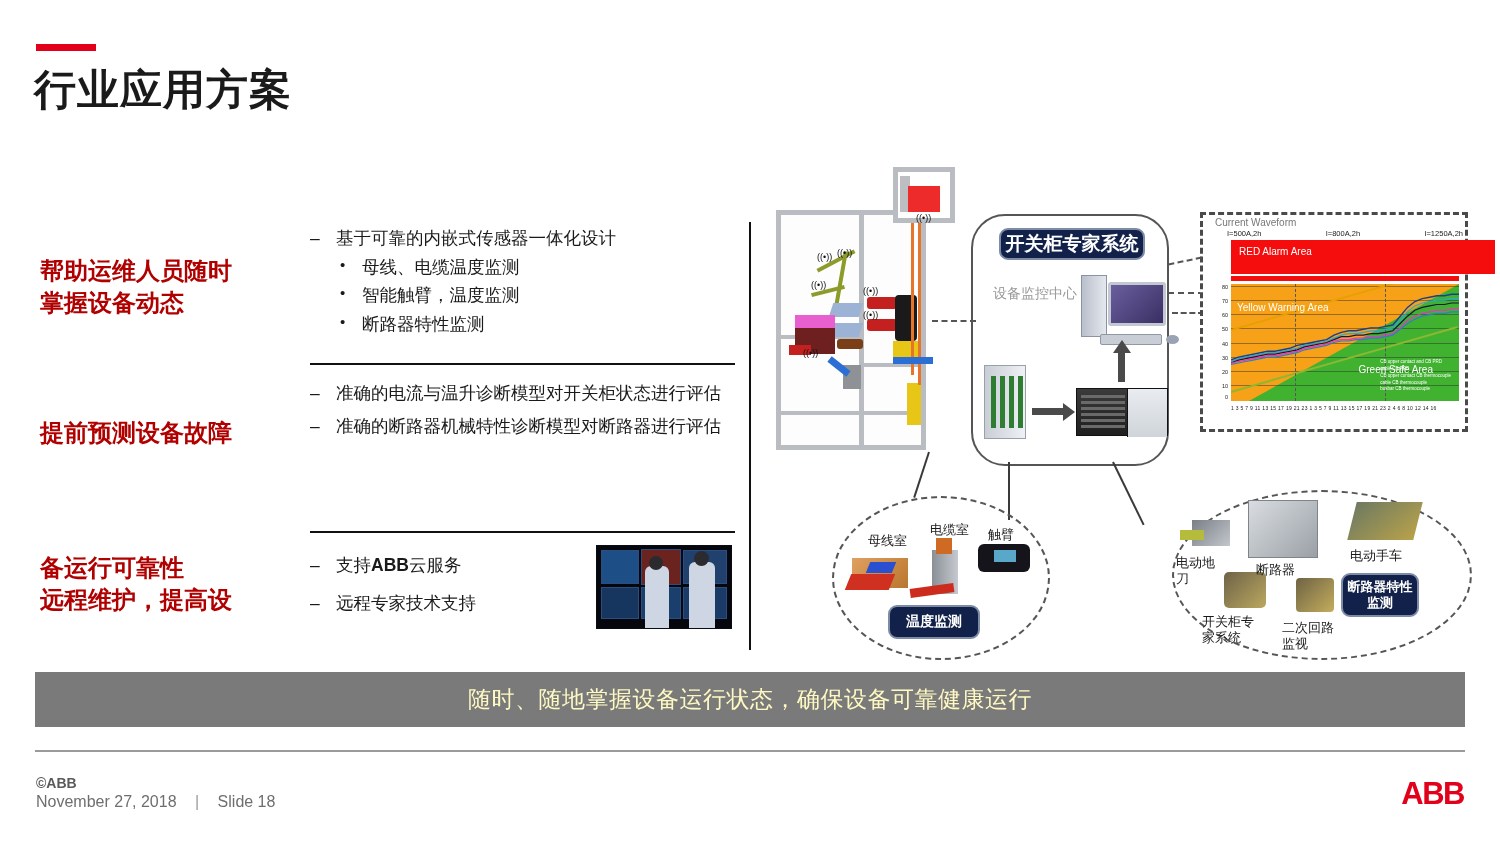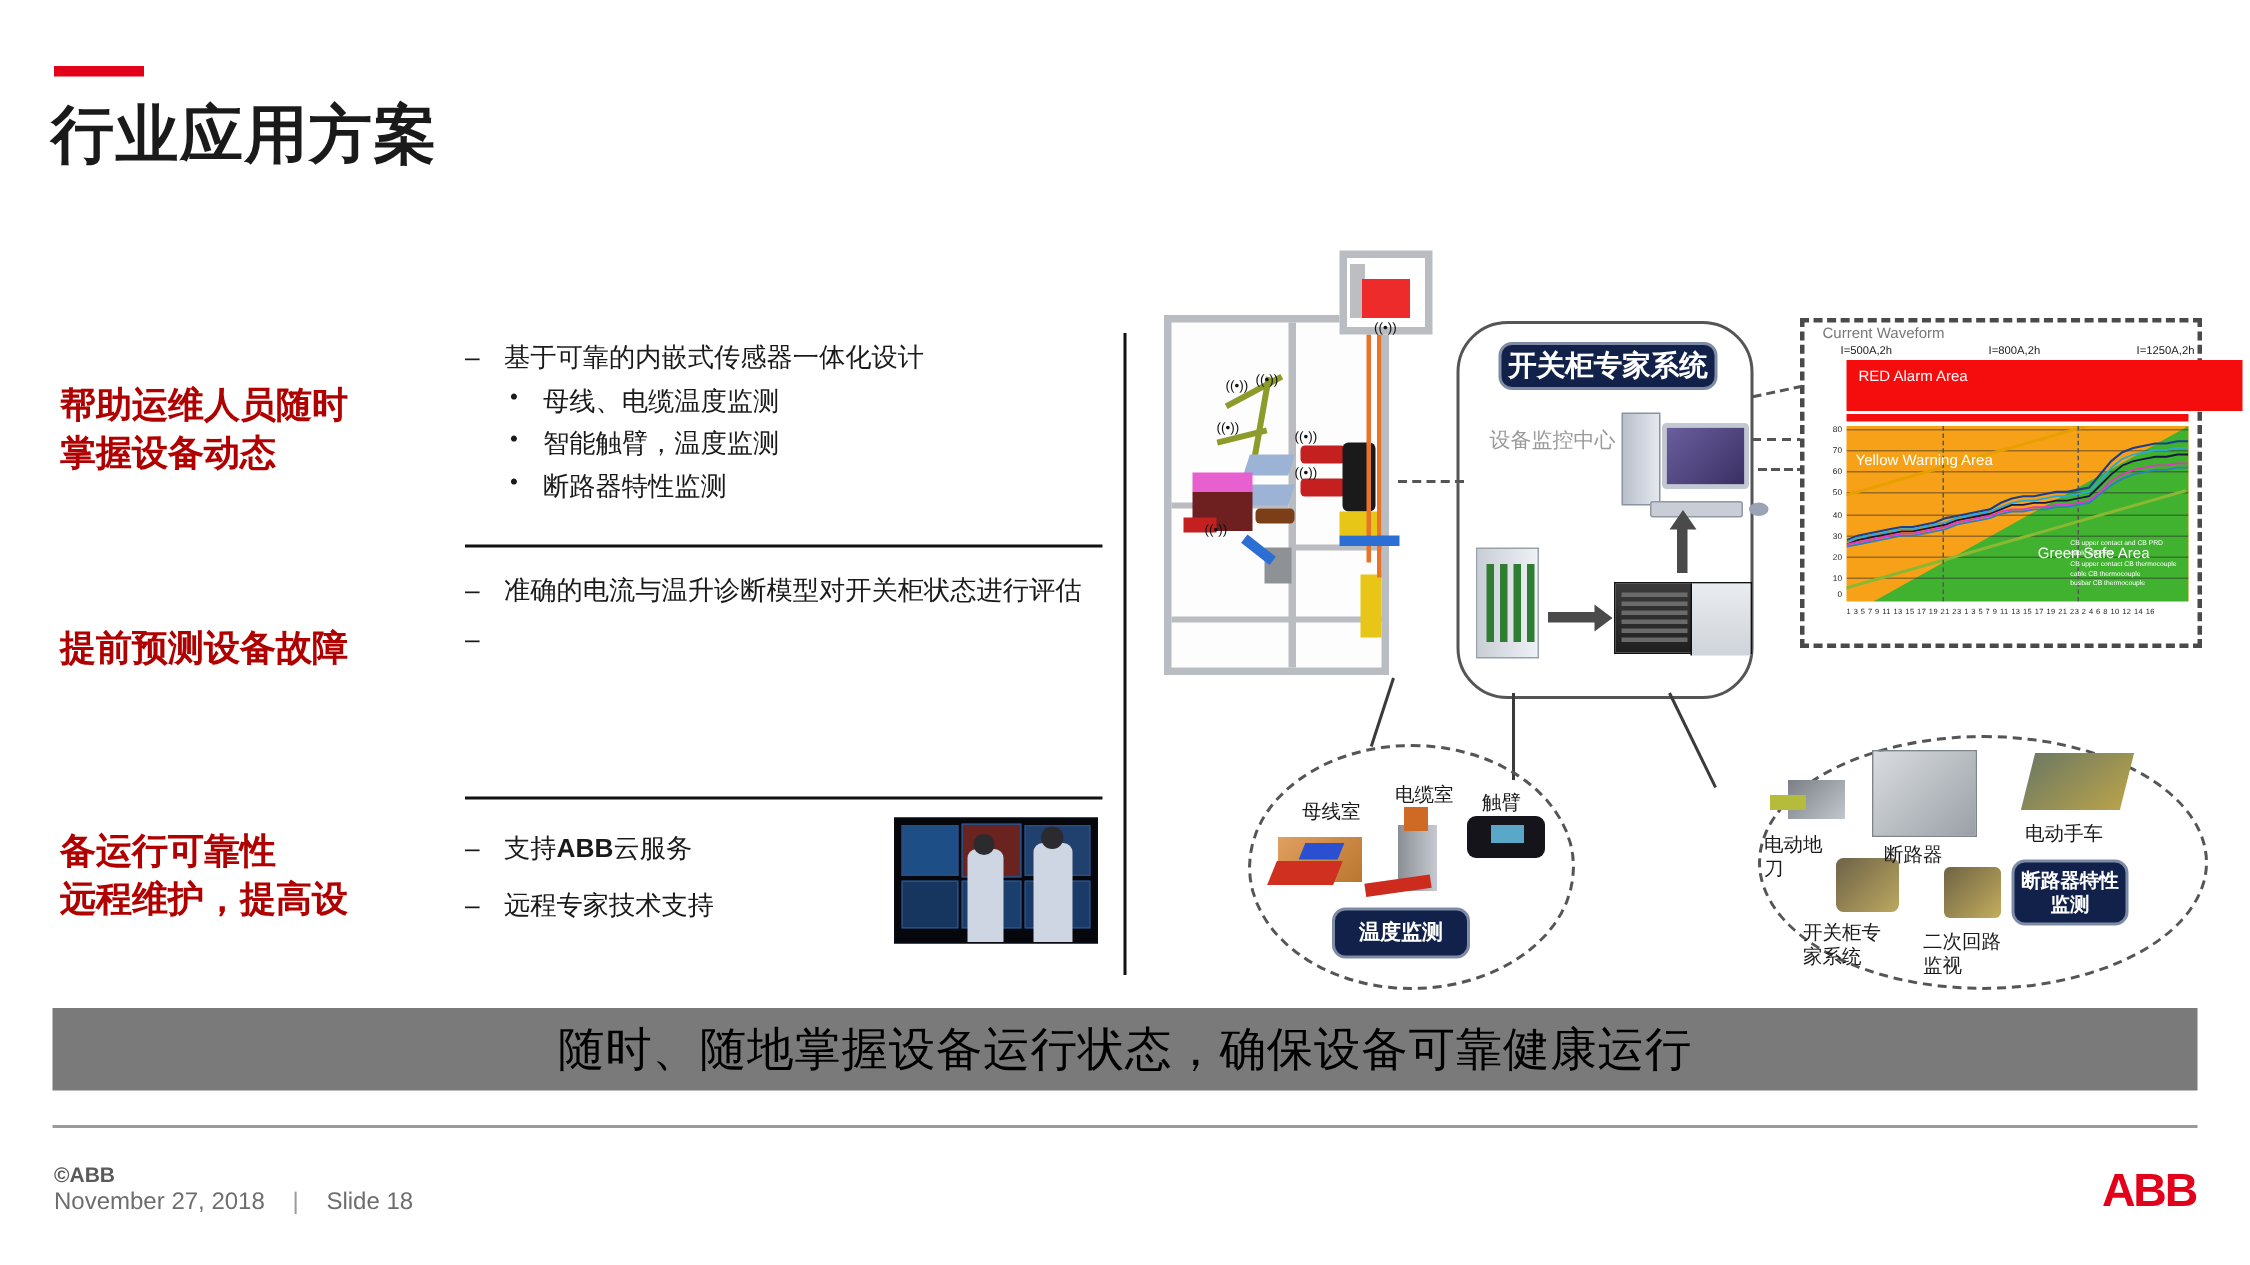--- a/index.html
+++ b/index.html
@@ -312,23 +312,23 @@
   .vdash { position: absolute; width: 0; border-left: 1px dashed #555; }
   .curve { position: absolute; left:0; top:0; width:100%; height:100%; }
 
   
   .conn { position: absolute; background: #3a3a3a; }
   .dashconn { position: absolute; border-top: 2px dashed #555; }
 
   
   .banner {
     position: absolute; left: 35px; top: 672px; width: 1430px; height: 55px;
-    background: #7a7a7a; color: #000000;
+    background: #7a7a7a; color: #fef9c3;
     display: flex; align-items: center; justify-content: center;
-    font-size: 31px; letter-spacing: .5px;
+    font-size: 23px; letter-spacing: .5px;
   }
   .footer-rule {
     position: absolute; left: 35px; top: 750px; width: 1430px; height: 2px; background: #9a9a9a;
   }
   .foot-copy {
     position: absolute; left: 36px; top: 775px;
     font-size: 14px; font-weight: bold; color: #5a5a5a;
   }
   .foot-line {
     position: absolute; left: 36px; top: 793px;
@@ -382,20 +382,21 @@
 
   <div class="hr hr1"></div>
 
   <div class="bullets bg2">
     <div class="dash-item">
       <span class="mk">–</span>
       <span>准确的电流与温升诊断模型对开关柜状态进行评估</span>
     </div>
     <div class="dash-item" style="margin-top:9px;">
       <span class="mk">–</span>
+      <span>准确的断路器机械特性诊断模型对断路器进行评估</span>
     </div>
   </div>
 
   <div class="hr hr2"></div>
 
   <div class="bullets bg3">
     <div class="dash-item" style="margin-bottom:14px;">
       <span class="mk">–</span>
       <span>支持</span><b>ABB</b><span>云服务</span>
     </div>

